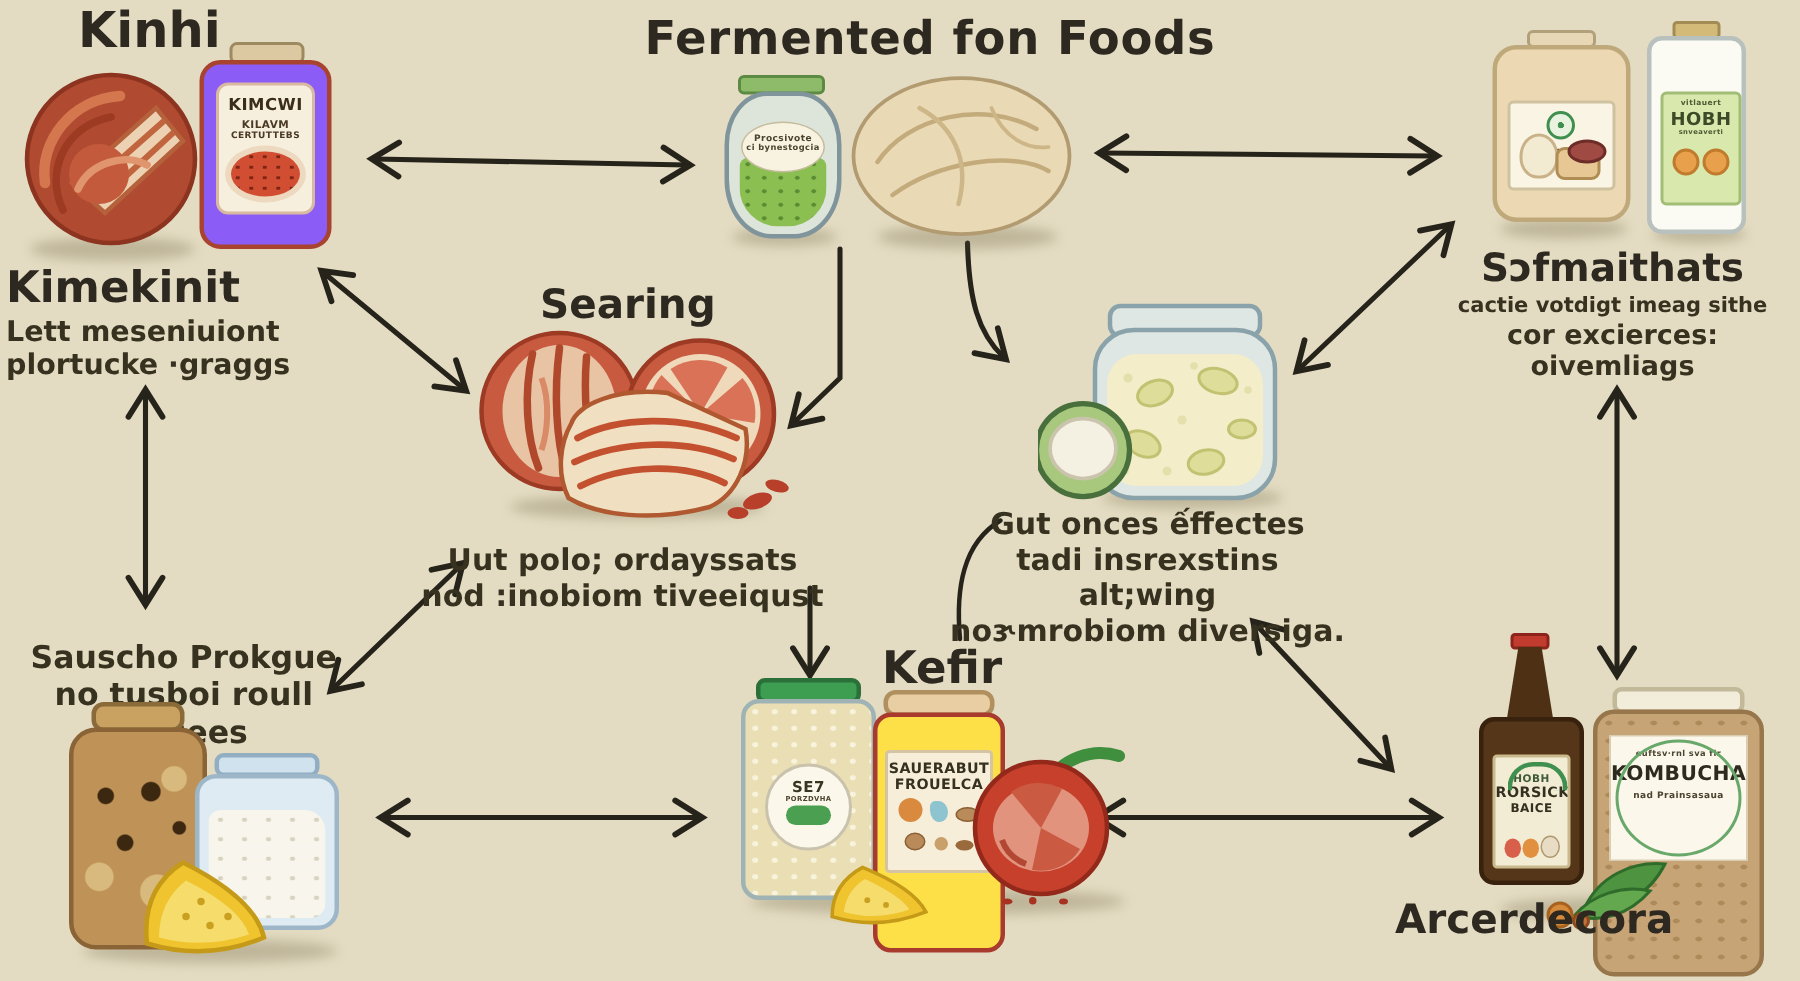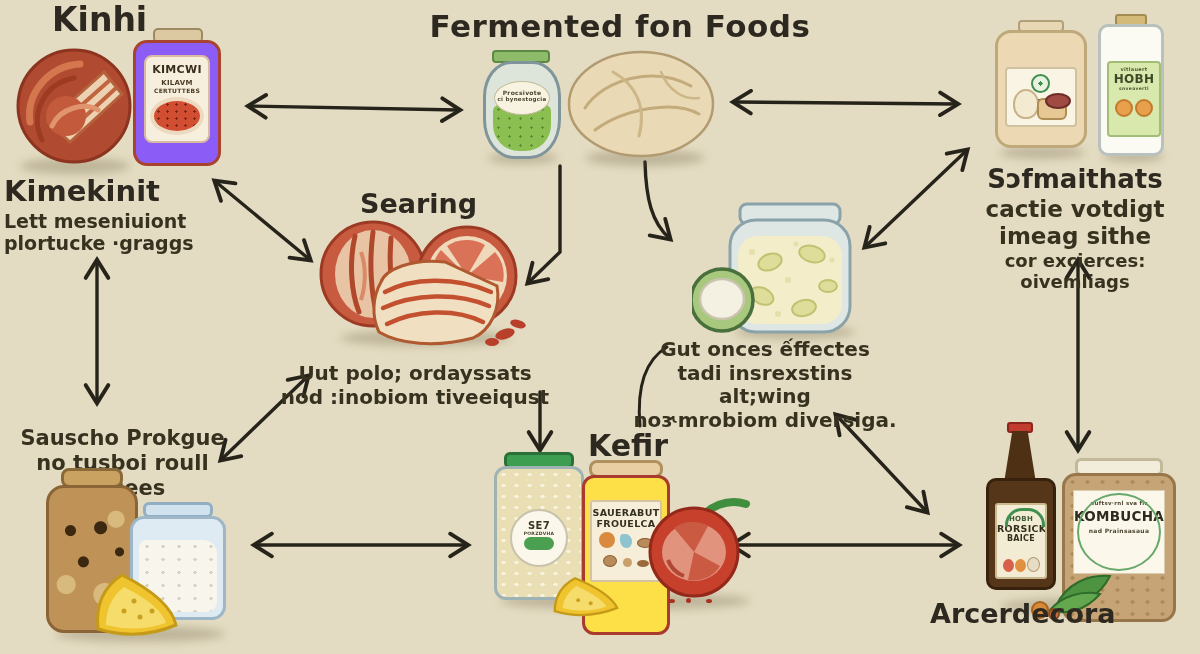--- a/index.html
+++ b/index.html
@@ -73,21 +73,21 @@
   .seed{display:inline-block;border-radius:50%;}
   
   .beer-cap{top:0;left:21px;width:26px;height:11px;background:#c23b2f;border:2px solid #8c241c;border-radius:3px;}
   .beer-neck{top:9px;left:18px;width:32px;height:52px;background:#4e3114;clip-path:polygon(26% 0,74% 0,100% 100%,0 100%);}
   .beer-body{top:56px;left:0;width:70px;height:112px;background:#563618;border:3px solid #38220d;border-radius:10px;}
   .beer-label{top:22px;left:6px;width:52px;height:76px;background:#f3ecd4;border:2px solid #c9b98d;border-radius:3px;padding-top:10px;}
   .beer-arch{position:absolute;top:3px;left:8px;width:34px;height:16px;border:3px solid #3f8f4f;border-bottom:none;border-radius:17px 17px 0 0;}
   .beer-veg{position:absolute;bottom:4px;left:4px;right:4px;height:16px;}
   .beer-veg i{display:inline-block;width:11px;height:13px;border-radius:50%;margin:0 0.5px;}
   .kom-lid{top:0;left:13px;width:88px;height:18px;background:#f2ecda;border:3px solid #c2b89a;border-radius:6px;}
-  .kom-body{top:15px;left:0;width:114px;height:149px;background:#c7a476;border:3px solid #96764a;border-radius:14px;
+  .kom-body{top:15px;left:0;width:114px;height:178px;background:#c7a476;border:3px solid #96764a;border-radius:14px;
     background-image:radial-gradient(#ad8a58 2px,transparent 2.2px);background-size:15px 12px;}
   .kom-label{top:14px;left:8px;width:92px;height:84px;background:#fbf7eb;border:1px solid #d8cdb1;padding-top:9px;}
   .kom-oval{position:absolute;inset:2px 3px;border:2px solid #69a86b;border-radius:50%;}
 </style>
 </head>
 <body>
 
 <div id="canvas">
 
   <svg class="abs" style="left:0;top:0;width:1200px;height:654px" viewBox="0 0 1200 654">
@@ -237,21 +237,21 @@
         <div class="tiny" style="font-size:5px;color:#4c5a33;">vitlauert</div>
         <div class="tiny" style="font-size:12px;color:#3c4a27;">HOBH</div>
         <div class="tiny" style="font-size:4.5px;color:#4c5a33;">snveaverti</div>
         <span class="ofer-fruit"></span><span class="ofer-fruit" style="margin-top:8px;"></span>
       </div>
     </div>
   </div>
 
   <div class="abs" style="left:950px;top:164px;width:250px;text-align:center;">
     <div class="hd" style="font-size:26px;">Sɔfmaithats</div>
-    <div class="note" style="font-size:23px;margin-top:2px;">cactie votdigt imeag sithe</div>
+    <div class="note" style="font-size:14px;margin-top:2px;">cactie votdigt imeag sithe</div>
     <div class="note" style="font-size:18px;">cor excierces: oivemliags</div>
   </div>
 
   <div class="abs note" style="left:270px;top:362px;width:290px;font-size:20px;">
     <div>Uut polo; ordayssats</div>
     <div>nod :inobiom tiveeiqust</div>
   </div>
 
   <div class="abs note" style="left:630px;top:338px;width:270px;font-size:20px;">
     <div>Gut onces ếffectes</div>

